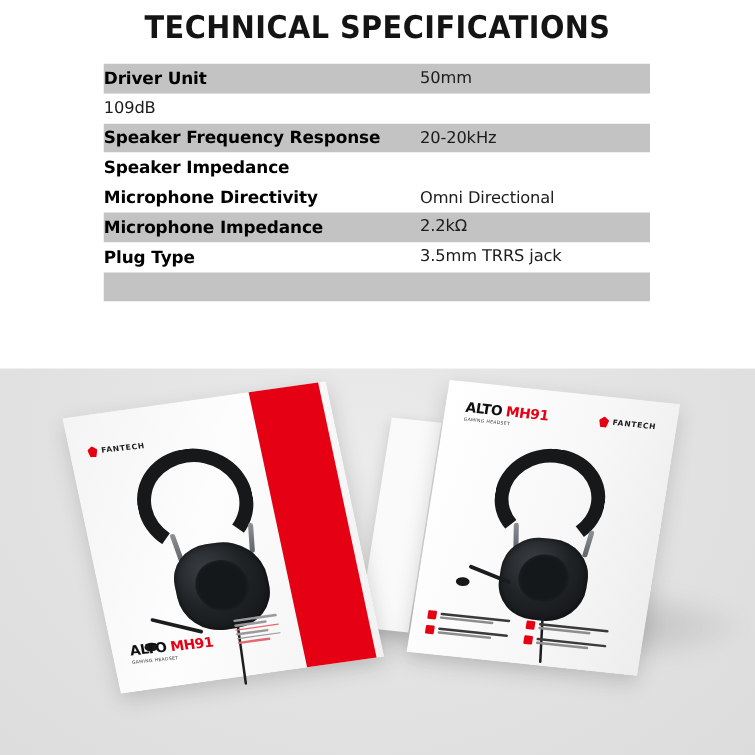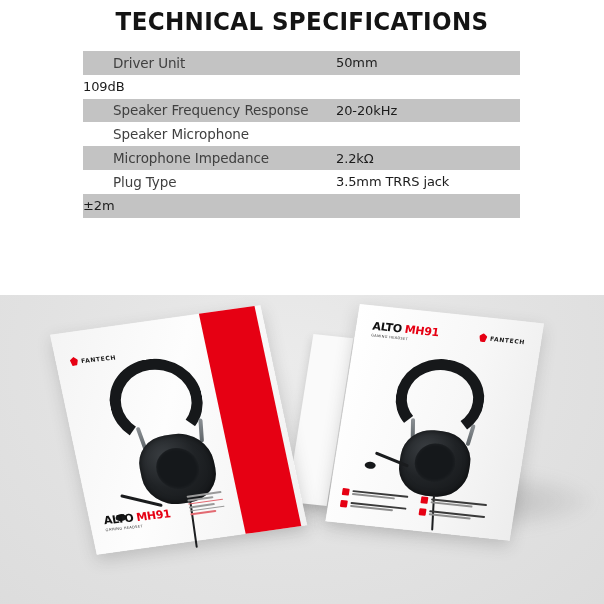--- a/index.html
+++ b/index.html
@@ -46,25 +46,24 @@
   .spec-row {
     display: flex;
     align-items: center;
     height: 23.8px;
     background: #ffffff;
   }
   .spec-row.alt { background: #c3c3c3; }
 
   .spec-label {
     width: 253px;
-    padding-left: 30px;
     font-family: "DejaVu Sans", sans-serif;
     font-size: 13.5px;
-    font-weight: 400;
-    color: #404040;
+    font-weight: 700;
+    color: #000000;
     white-space: nowrap;
     letter-spacing: -0.1px;
   }
 
   .spec-value {
     flex: 1;
     font-family: "DejaVu Sans", sans-serif;
     font-size: 13px;
     font-weight: 400;
     color: #1c1c1c;
@@ -306,32 +305,35 @@
         <div class="spec-value">50mm</div>
       </div>
       <div class="spec-row">
         <div class="spec-value">109dB</div>
       </div>
       <div class="spec-row alt">
         <div class="spec-label">Speaker Frequency Response</div>
         <div class="spec-value">20-20kHz</div>
       </div>
       <div class="spec-row">
-        <div class="spec-label">Speaker Microphone</div>
+        <div class="spec-label">Speaker Impedance</div>
+      </div>
+      <div class="spec-row">
+        <div class="spec-label">Microphone Directivity</div>
+        <div class="spec-value">Omni Directional</div>
       </div>
       <div class="spec-row alt">
         <div class="spec-label">Microphone Impedance</div>
         <div class="spec-value">2.2kΩ</div>
       </div>
       <div class="spec-row">
         <div class="spec-label">Plug Type</div>
         <div class="spec-value">3.5mm TRRS jack</div>
       </div>
       <div class="spec-row alt">
-        <div class="spec-value">±2m</div>
       </div>
     </div>
 
   <div class="photo-panel">
     <div class="panel-sheen"></div>
 
     <div class="shadow left"></div>
     <div class="shadow right"></div>
 
     <div class="sliver"></div>

